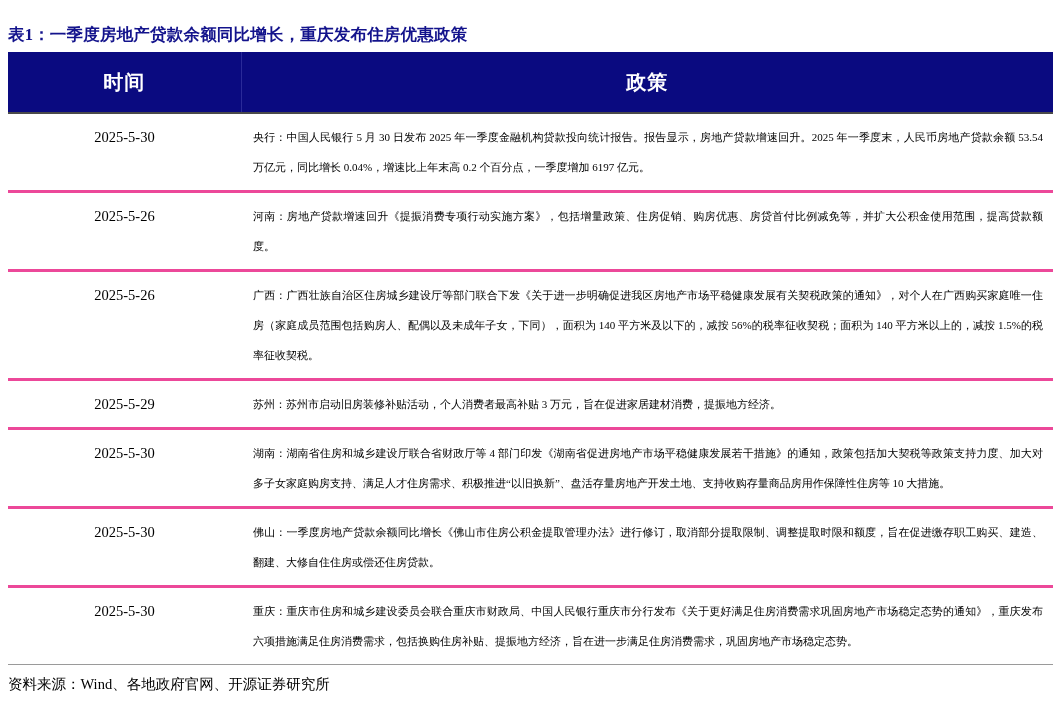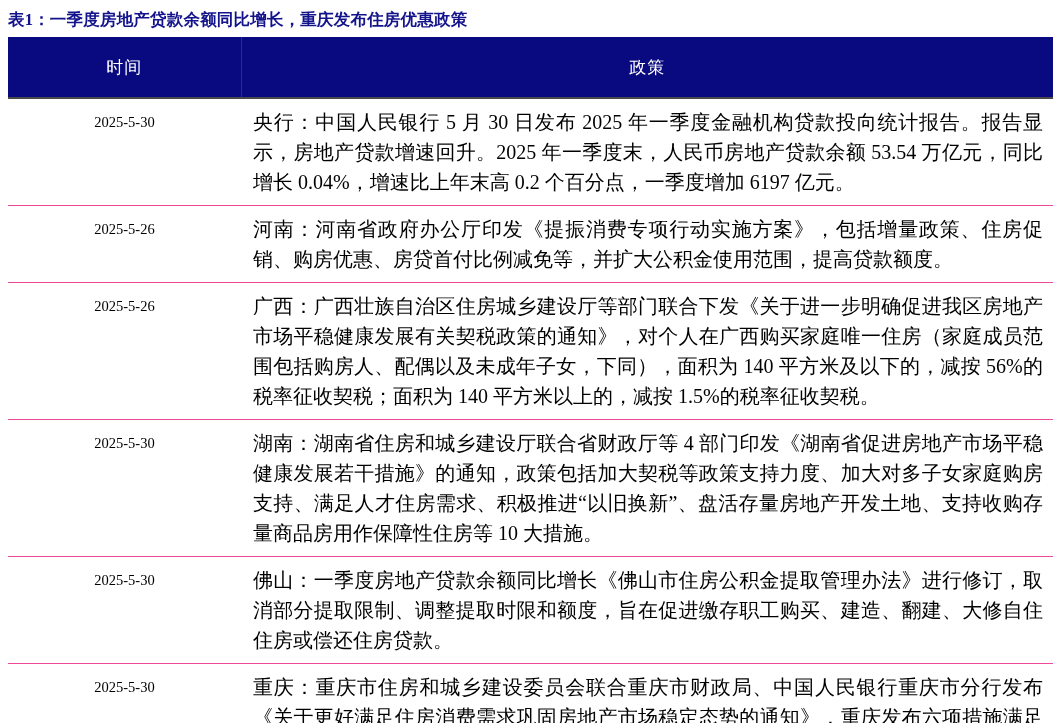--- a/index.html
+++ b/index.html
@@ -24,54 +24,55 @@
   
   .table-title {
     font-family: "Liberation Serif", "DejaVu Serif", serif;
     font-weight: bold;
     font-size: 16.5px;
     color: #13138c;
     line-height: 1.3;
     padding: 9px 0 7px 8px;
     letter-spacing: 0.2px;
     white-space: nowrap;
+    margin-top: 15px;
   }
   
   table.policy-table {
     width: 1045px;
     margin: 0 0 0 8px;
     border-collapse: collapse;
     table-layout: fixed;
   }
   table.policy-table col.c-time { width: 233px; }
   table.policy-table col.c-policy { width: 812px; }
 
   thead tr.header-row {
     background: #0a0a80;
   }
   thead th {
     background: #0a0a80;
     color: #ffffff;
     font-family: "Liberation Serif", "DejaVu Serif", serif;
-    font-weight: normal;
-    font-size: 17px;
+    font-weight: bold;
+    font-size: 20px;
     height: 60px;
     text-align: center;
     vertical-align: middle;
     padding: 0;
     border: none;
     letter-spacing: 1px;
     margin-left: 28px;
   }
   thead th.th-time {
     border-right: 1px solid #2a2a99;
   }
 
   tbody td {
-    border-top: 1px solid #ec4899;
+    border-top: 3px solid #ec4899;
     border-bottom: none;
     padding: 0;
     vertical-align: top;
     background: #ffffff;
   }
   tbody tr:first-child td {
     border-top: 2px solid #4a4a4a;
   }
   tbody tr:last-child td {
     border-bottom: 1px solid #9a9a9a;
@@ -79,21 +80,21 @@
   td.time-cell {
     text-align: center;
     font-size: 14.5px;
     line-height: 30px;
     padding-top: 8px;
     padding-bottom: 8px;
     white-space: nowrap;
     font-family: Liberation Serif, serif;
   }
   td.policy-cell {
-    font-size: 20px;
+    font-size: 11px;
     line-height: 30px;
     padding: 8px 10px 8px 12px;
     text-align: justify;
     text-justify: inter-ideograph;
     font-family: "Liberation Serif", "DejaVu Serif", serif;
     word-break: break-all;
   }
   
   .source-line {
     margin: 0 0 0 8px;
@@ -123,25 +124,29 @@
         <th class="th-policy">政策</th>
       </tr>
     </thead>
     <tbody>
       <tr>
         <td class="time-cell">2025-5-30</td>
         <td class="policy-cell">央行：中国人民银行 5 月 30 日发布 2025 年一季度金融机构贷款投向统计报告。报告显示，房地产贷款增速回升。2025 年一季度末，人民币房地产贷款余额 53.54 万亿元，同比增长 0.04%，增速比上年末高 0.2 个百分点，一季度增加 6197 亿元。</td>
       </tr>
       <tr>
         <td class="time-cell">2025-5-26</td>
-        <td class="policy-cell">河南：河南省政府办公厅印发《提振消费专项行动实施方案》，包括增量政策、住房促销、购房优惠、房贷首付比例减免等，并扩大公积金使用范围，提高贷款额度。</td>
+        <td class="policy-cell">河南：房地产贷款增速回升《提振消费专项行动实施方案》，包括增量政策、住房促销、购房优惠、房贷首付比例减免等，并扩大公积金使用范围，提高贷款额度。</td>
       </tr>
       <tr>
         <td class="time-cell">2025-5-26</td>
         <td class="policy-cell">广西：广西壮族自治区住房城乡建设厅等部门联合下发《关于进一步明确促进我区房地产市场平稳健康发展有关契税政策的通知》，对个人在广西购买家庭唯一住房（家庭成员范围包括购房人、配偶以及未成年子女，下同），面积为 140 平方米及以下的，减按 56%的税率征收契税；面积为 140 平方米以上的，减按 1.5%的税率征收契税。</td>
+      </tr>
+      <tr>
+        <td class="time-cell">2025-5-29</td>
+        <td class="policy-cell">苏州：苏州市启动旧房装修补贴活动，个人消费者最高补贴 3 万元，旨在促进家居建材消费，提振地方经济。</td>
       </tr>
       <tr>
         <td class="time-cell">2025-5-30</td>
         <td class="policy-cell">湖南：湖南省住房和城乡建设厅联合省财政厅等 4 部门印发《湖南省促进房地产市场平稳健康发展若干措施》的通知，政策包括加大契税等政策支持力度、加大对多子女家庭购房支持、满足人才住房需求、积极推进“以旧换新”、盘活存量房地产开发土地、支持收购存量商品房用作保障性住房等 10 大措施。</td>
       </tr>
       <tr>
         <td class="time-cell">2025-5-30</td>
         <td class="policy-cell">佛山：一季度房地产贷款余额同比增长《佛山市住房公积金提取管理办法》进行修订，取消部分提取限制、调整提取时限和额度，旨在促进缴存职工购买、建造、翻建、大修自住住房或偿还住房贷款。</td>
       </tr>
       <tr>

